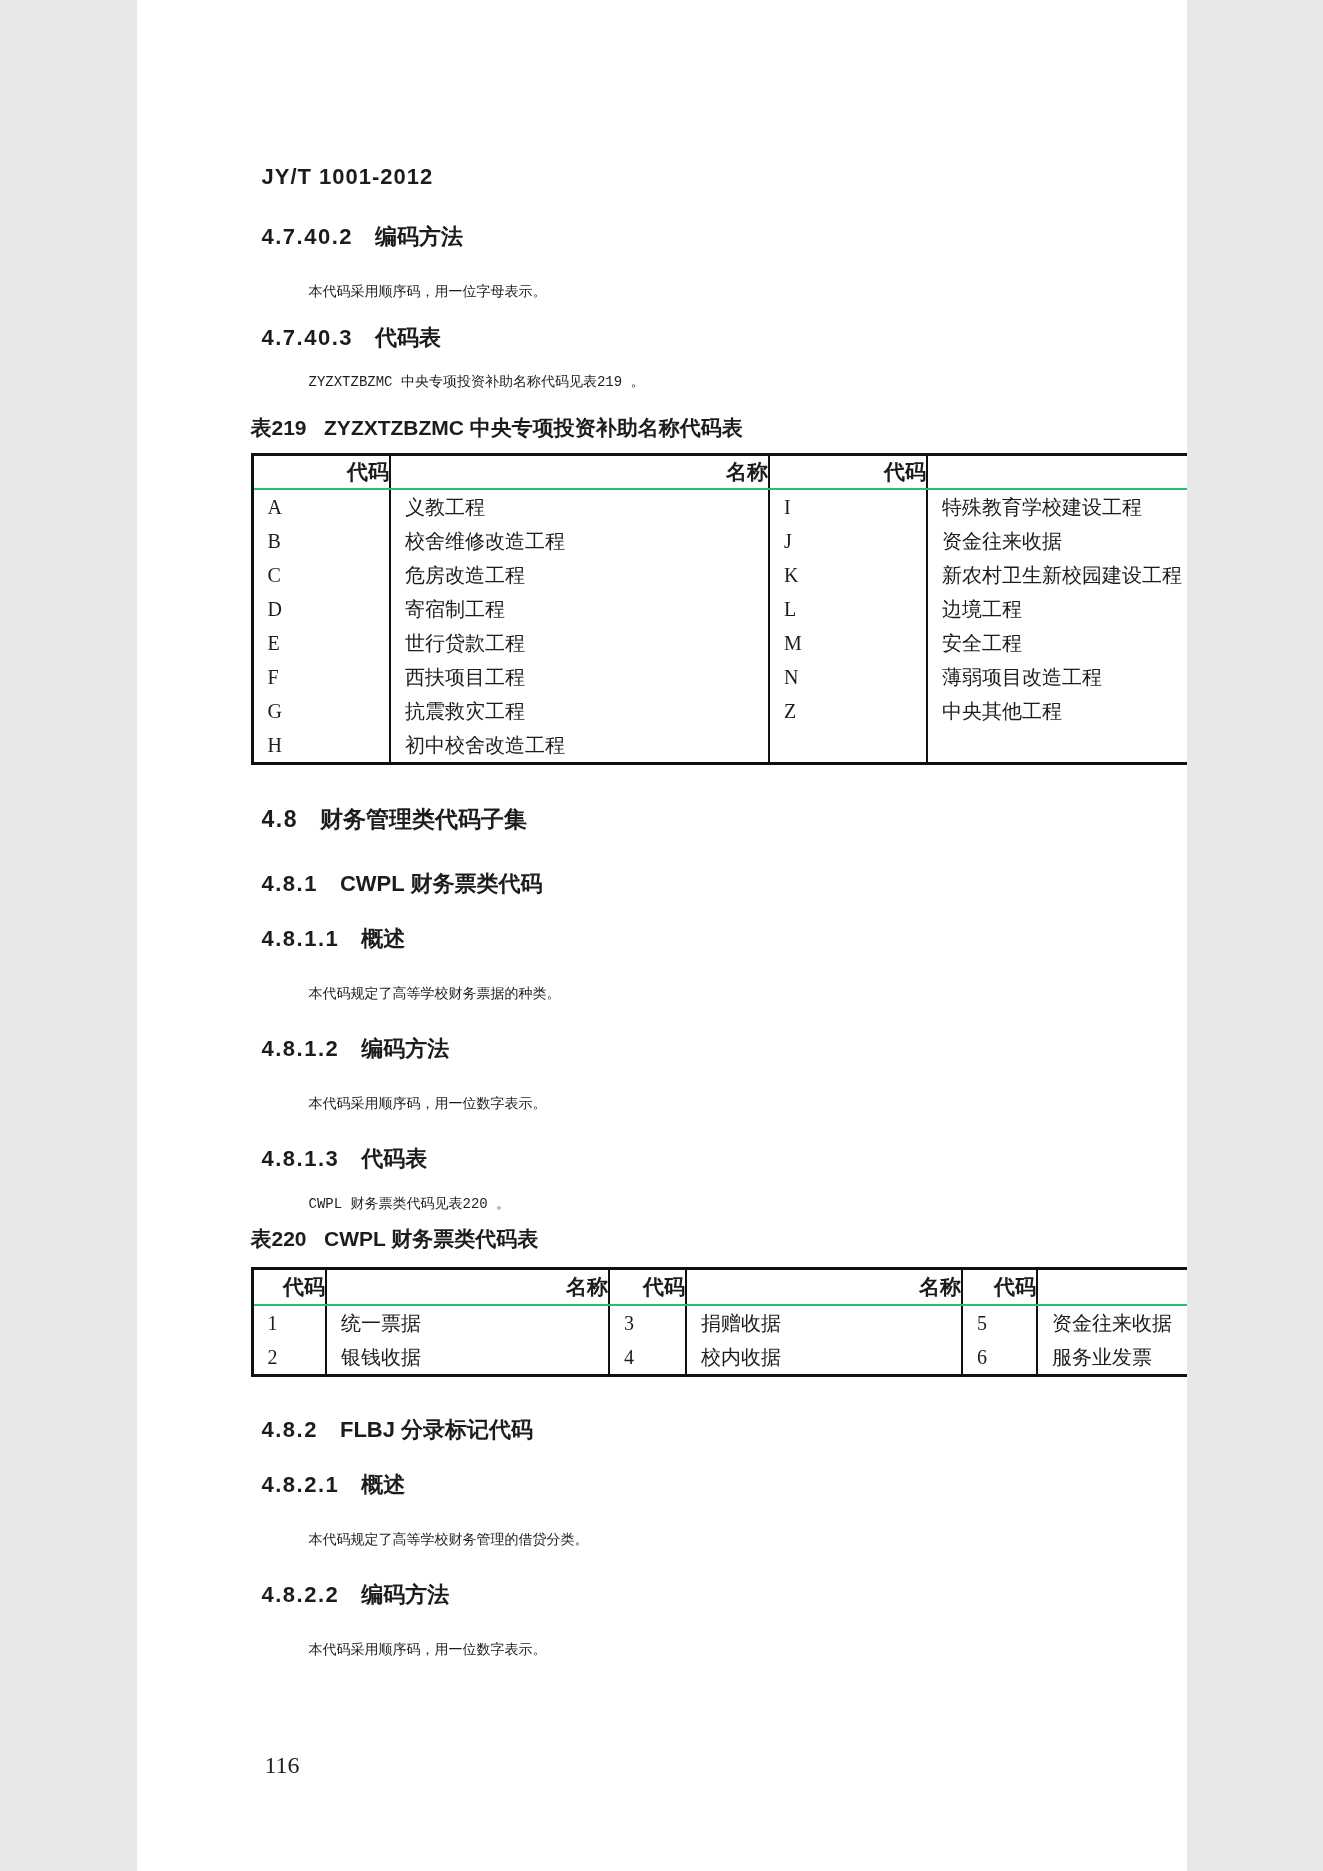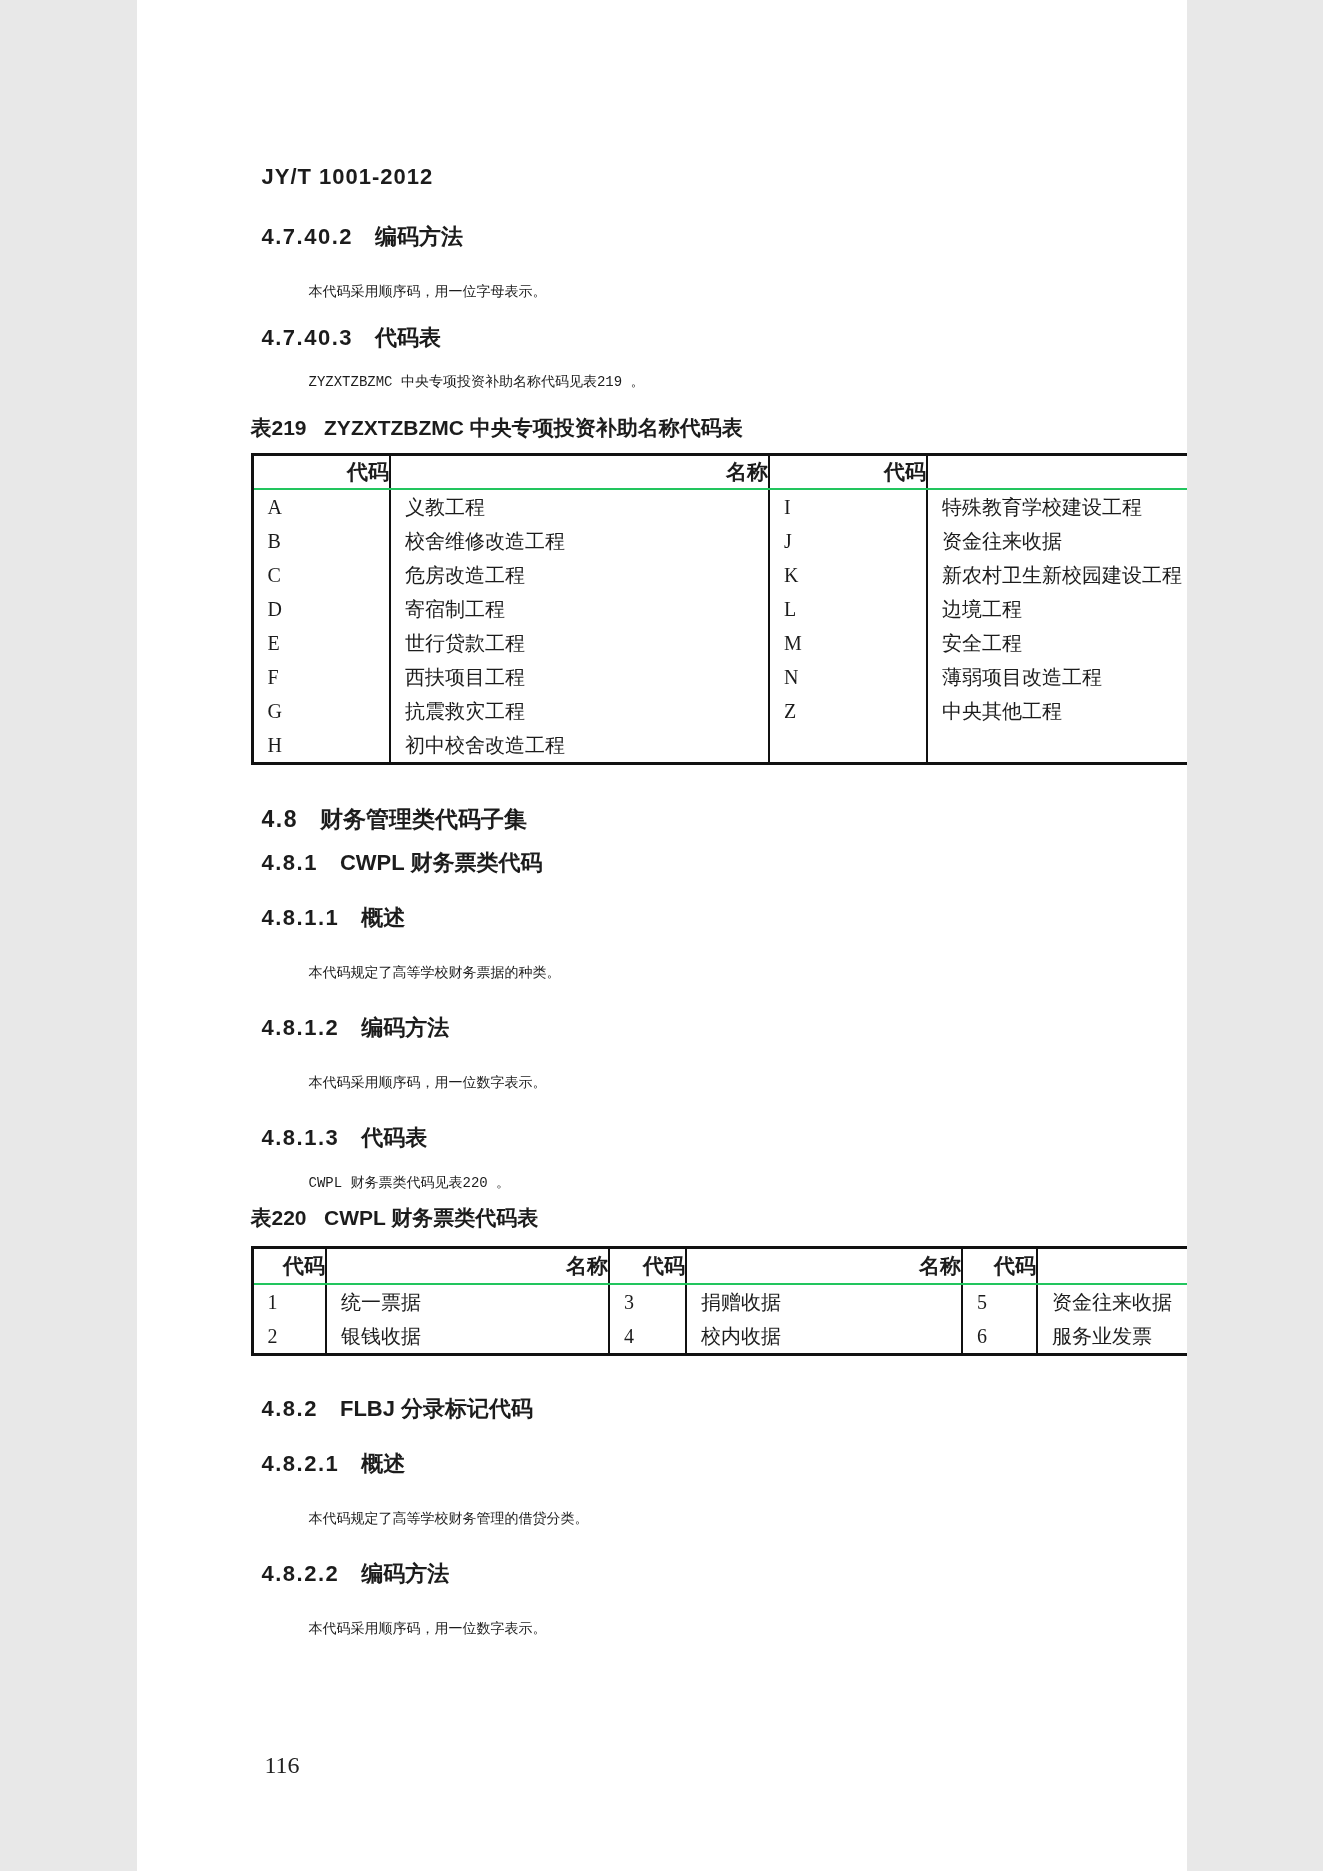--- a/index.html
+++ b/index.html
@@ -22,21 +22,21 @@
     height:30px; line-height:30px;
     margin:0 0 30px 11px;
     letter-spacing:1px;
   }
   .h3, .h2 {
     font-family:"Liberation Sans", sans-serif;
     font-weight:bold; font-size:22px;
     height:30px; line-height:30px;
     margin:0 0 25px 11px;
   }
-  .h2 { font-size:23px; height:32px; line-height:32px; margin-bottom:13px; }
+  .h2 { font-size:23px; height:32px; line-height:32px; margin-bottom:34px; }
   .hnum { display:inline-block; margin-right:22px; letter-spacing:1.5px; }
   .mb30 { margin-bottom:14px; }
   .mb15 { margin-bottom:15px; }
   .para {
     font-family:Liberation Mono, monospace;
     font-size:14px;
     height:30px; line-height:30px;
     margin:0 0 25px 58px;
     white-space:pre;
   }

